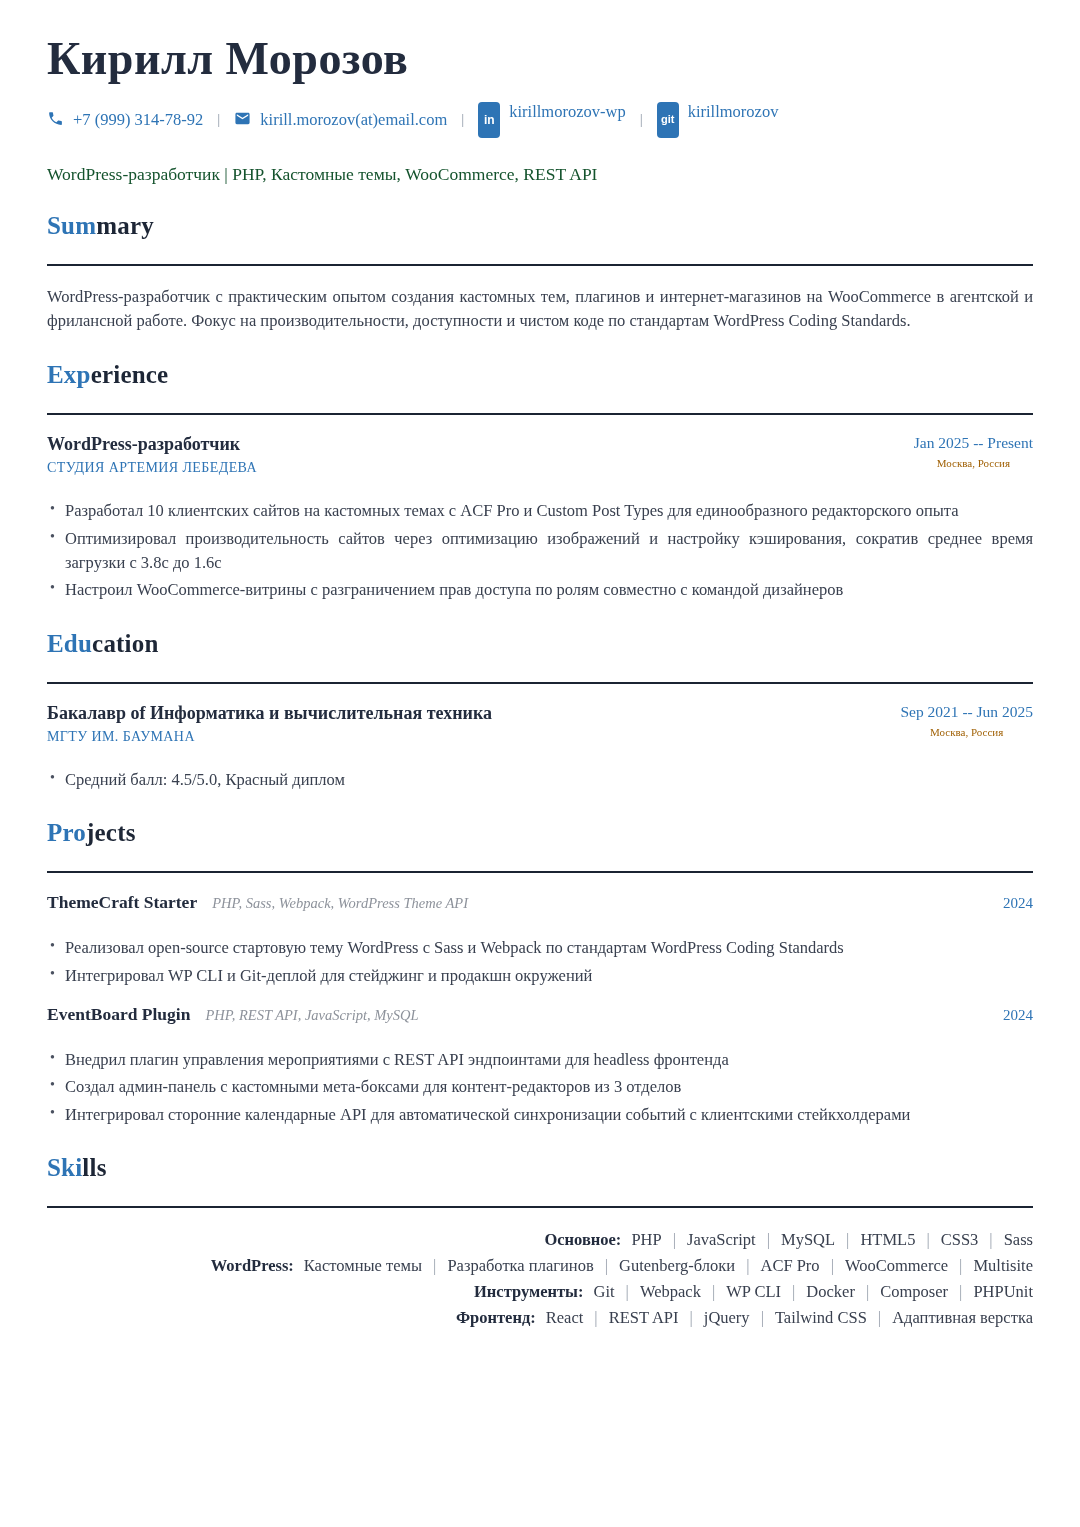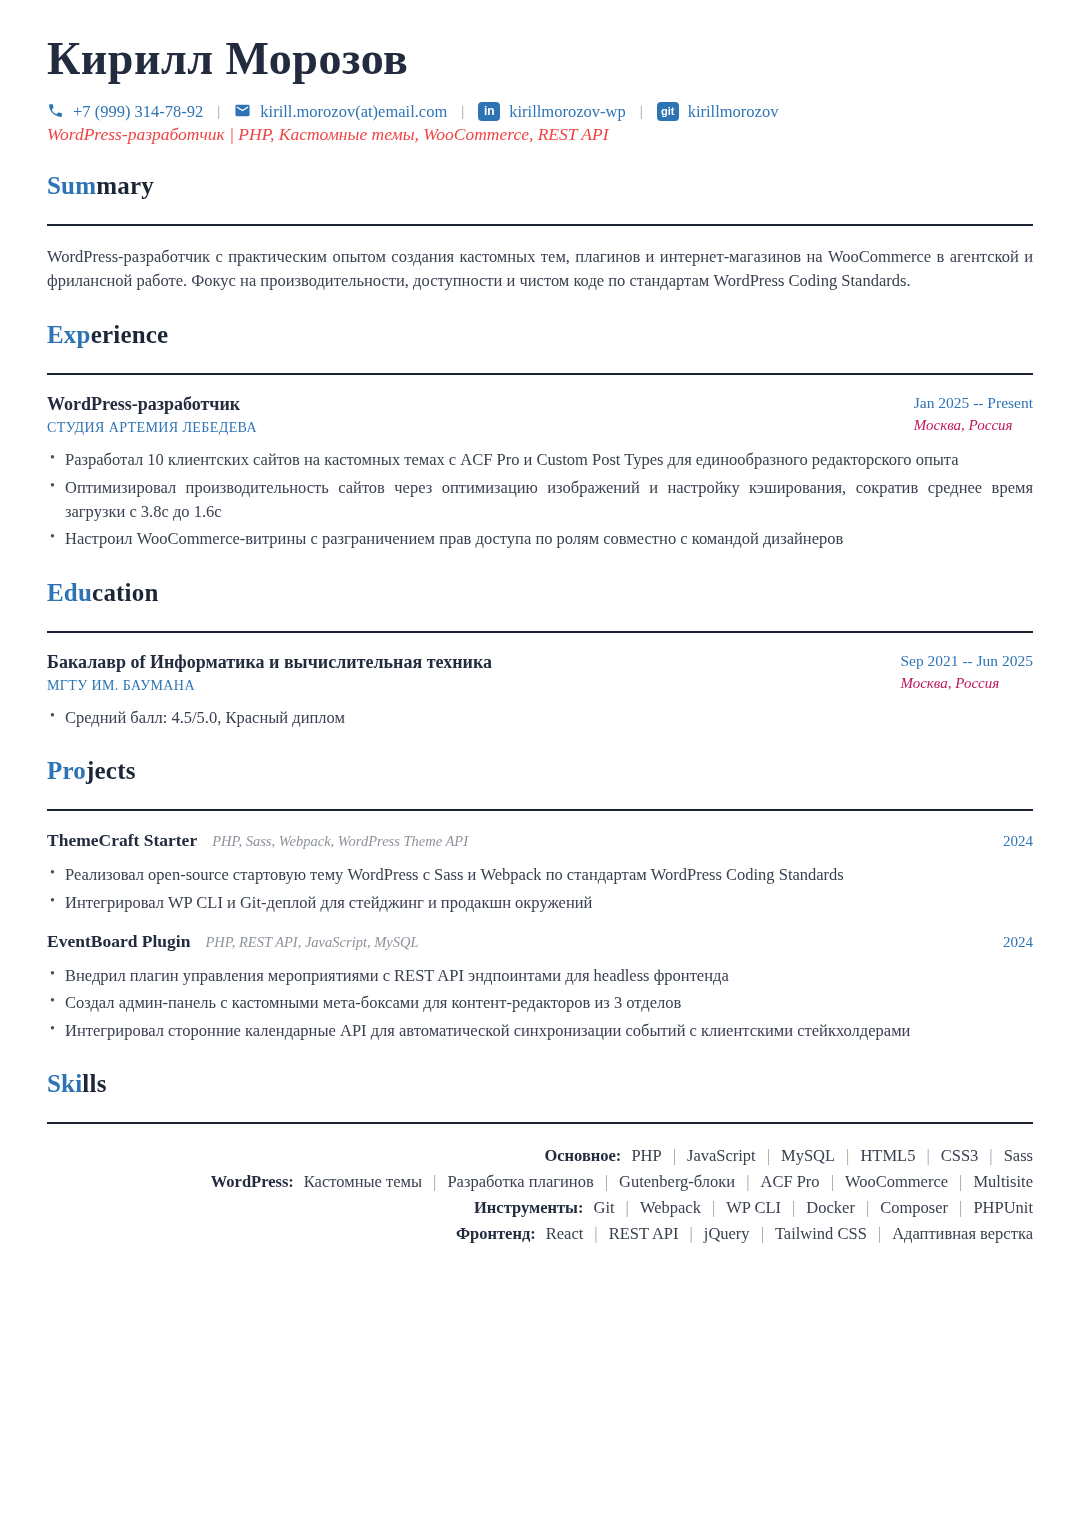--- a/index.html
+++ b/index.html
@@ -43,33 +43,32 @@
   .icon-svg { width: 17px; height: 17px; fill: #2e74b5; display: block; }
   .badge {
     display: inline-flex;
     align-items: center;
     justify-content: center;
     background: #2e74b5;
     color: #ffffff;
     border-radius: 4px;
     font-family: "Liberation Sans", sans-serif;
     font-weight: 700;
-    height: 19px;
+    height: 36px;
     padding: 0 4px;
     min-width: 22px;
     font-size: 12px;
     line-height: 1;
   }
   .badge.git { font-size: 11px; font-weight: 600; }
 
   .tagline {
-    margin-top: 2px;
-    font-style: italic;
+    margin-top: 26px;
     font-size: 17.5px;
-    color: #ef4444;
+    color: #14532d;
   }
 
   
   .section { margin-top: 27px; }
   .section-title {
     font-size: 25px;
     font-weight: 700;
     color: #1d2636;
     padding-bottom: 24px;
     border-bottom: 2.5px solid #1b2433;
@@ -93,33 +92,33 @@
     font-size: 18px;
     font-weight: 700;
     color: #232c3e;
   }
   .entry-sub {
     margin-top: 5px;
     font-size: 14px;
     color: #2e74b5;
     letter-spacing: 0.4px;
   }
-  .entry-right { text-align: left; flex-shrink: 0; }
+  .entry-right { text-align: center; flex-shrink: 0; }
   .entry-dates { font-size: 15.5px; color: #2e74b5; }
-  .entry-loc   { margin-top: 5px; font-size: 15px; font-style: italic; color: #be185d; }
+  .entry-loc   { margin-top: 5px; font-size: 11px; color: #a16207; }
 
   .proj-head { display: flex; justify-content: space-between; align-items: baseline; }
   .proj-left { display: flex; align-items: baseline; gap: 15px; }
   .proj-title { font-size: 17.5px; font-weight: 700; color: #232c3e; }
   .proj-stack { font-size: 14.5px; font-style: italic; color: #8d929b; }
   .proj-date  { font-size: 15px; color: #2e74b5; flex-shrink: 0; }
 
   ul.bullets {
     list-style: none;
-    margin-top: 12px;
+    margin-top: 23px;
   }
   ul.bullets li {
     position: relative;
     padding-left: 18px;
     font-size: 16.5px;
     line-height: 1.48;
     text-align: justify;
     color: #39404f;
     margin-bottom: 3px;
   }

